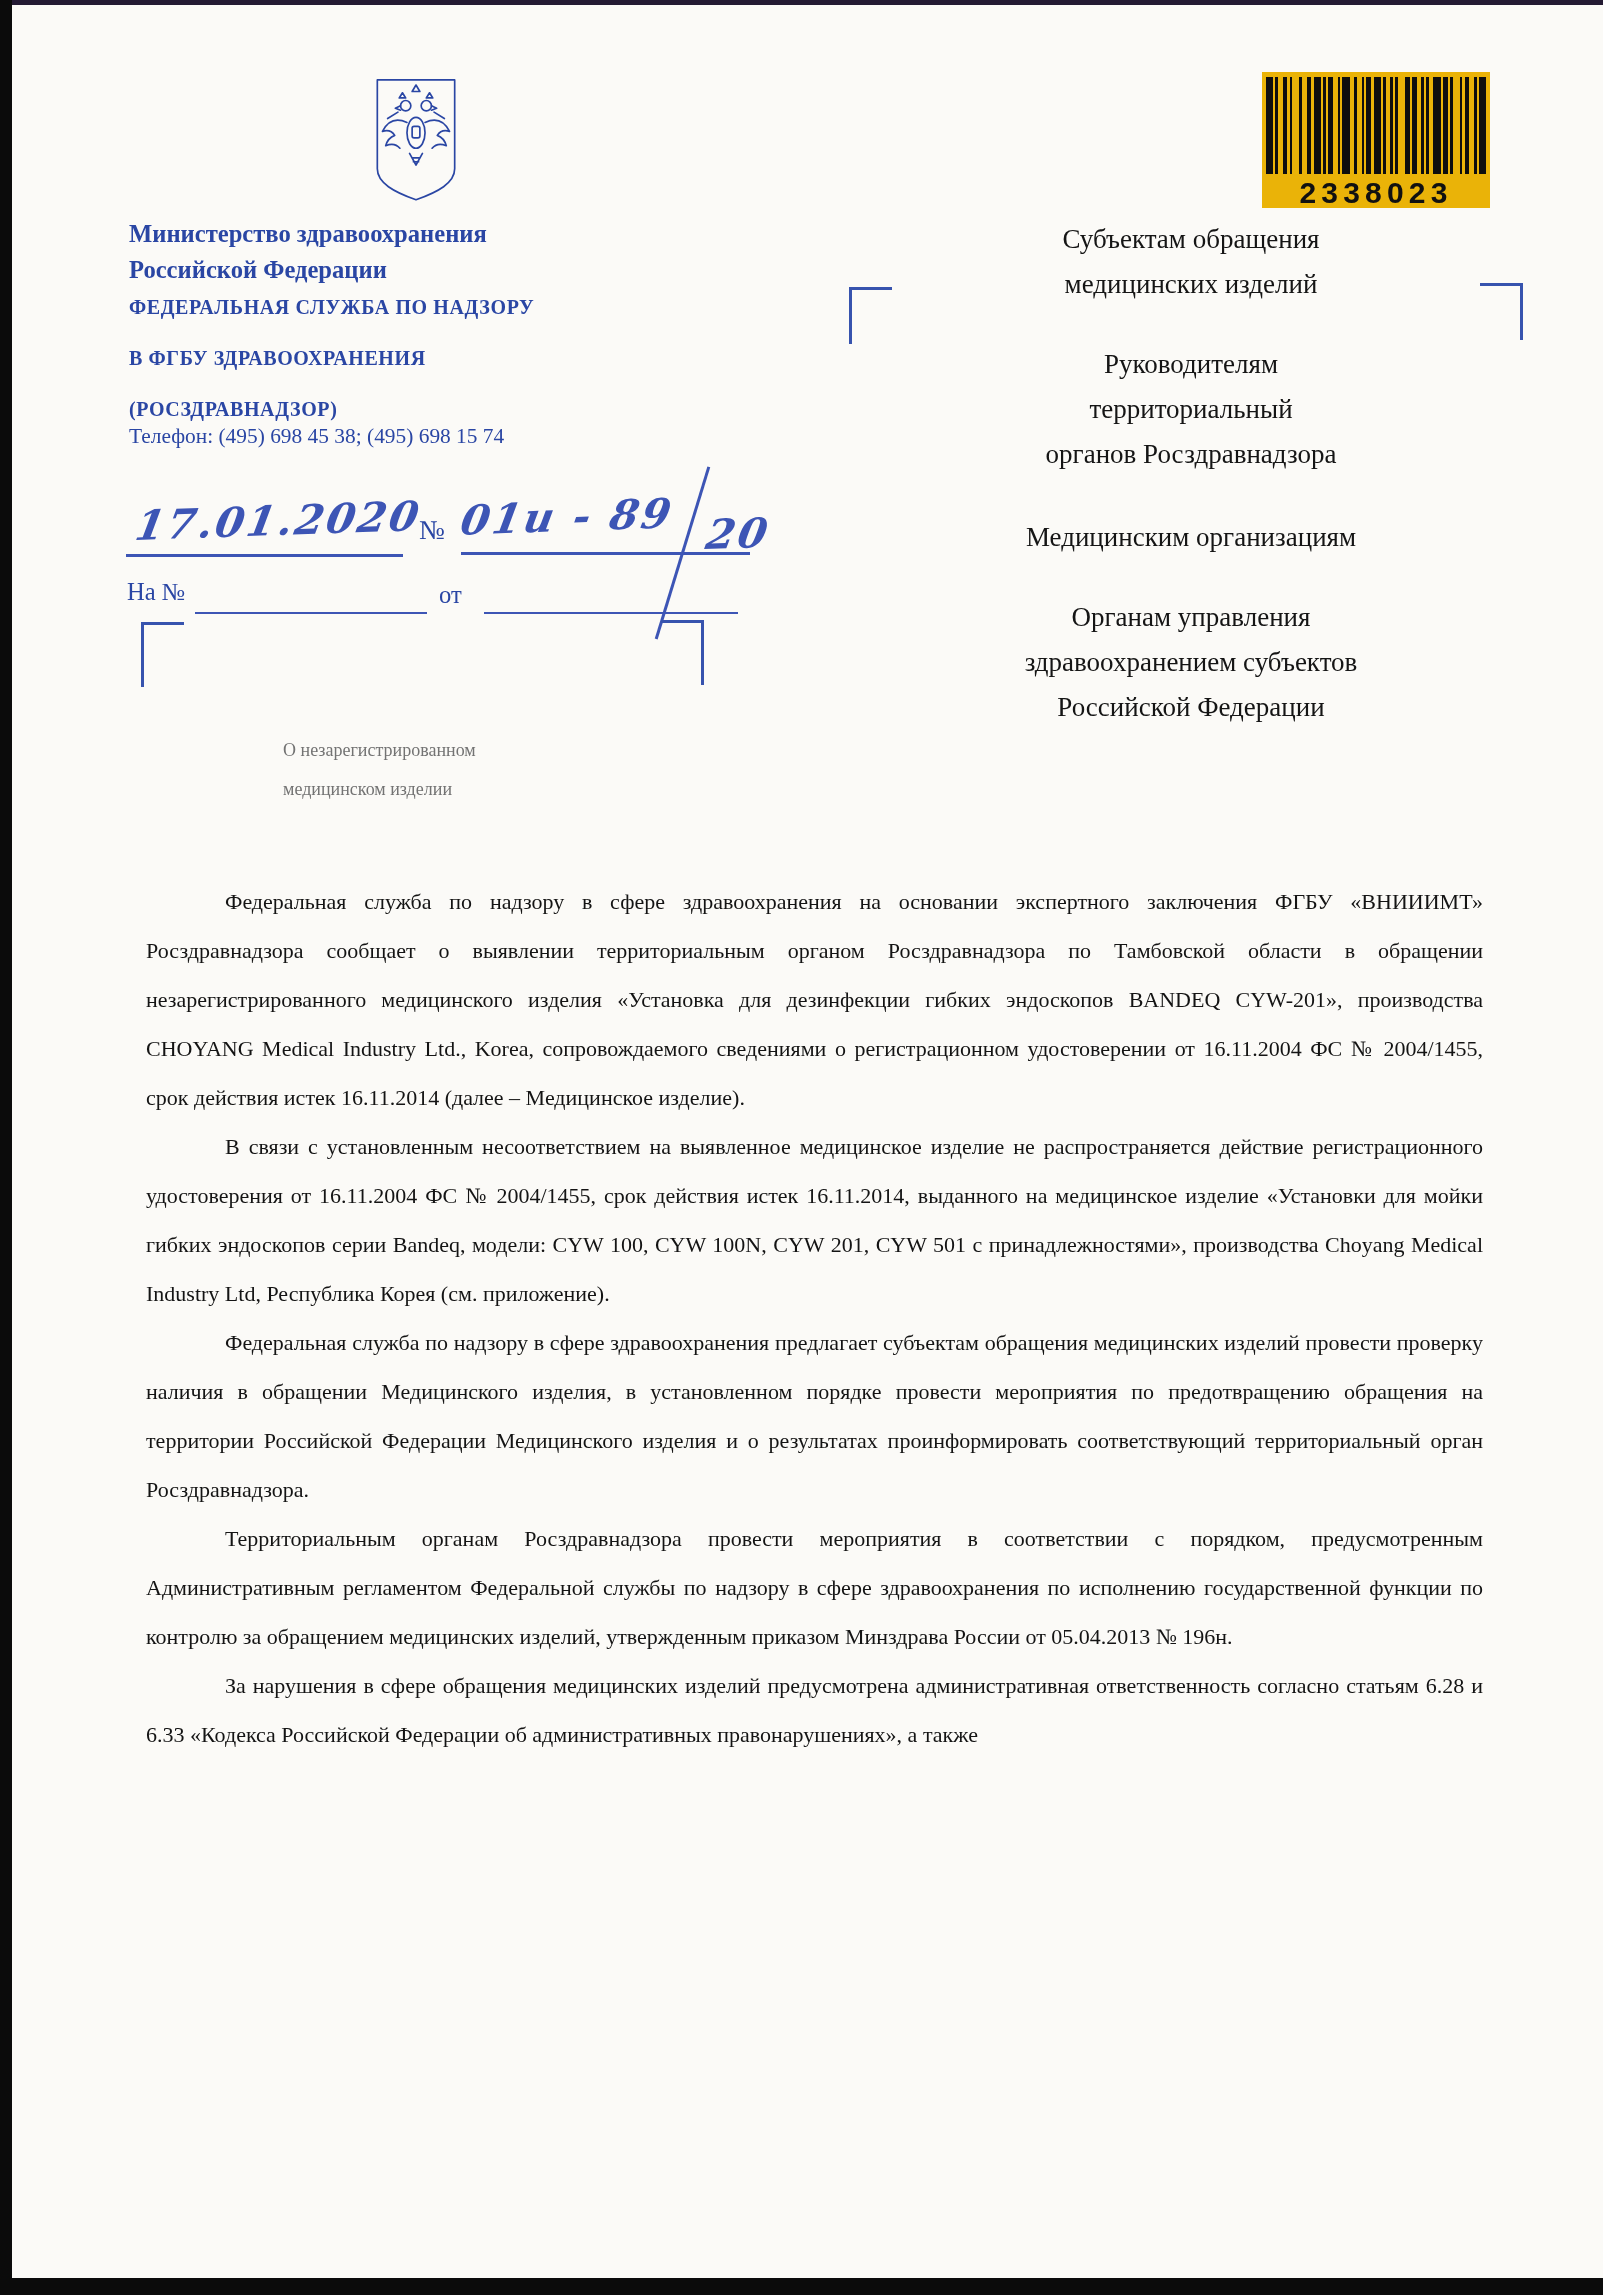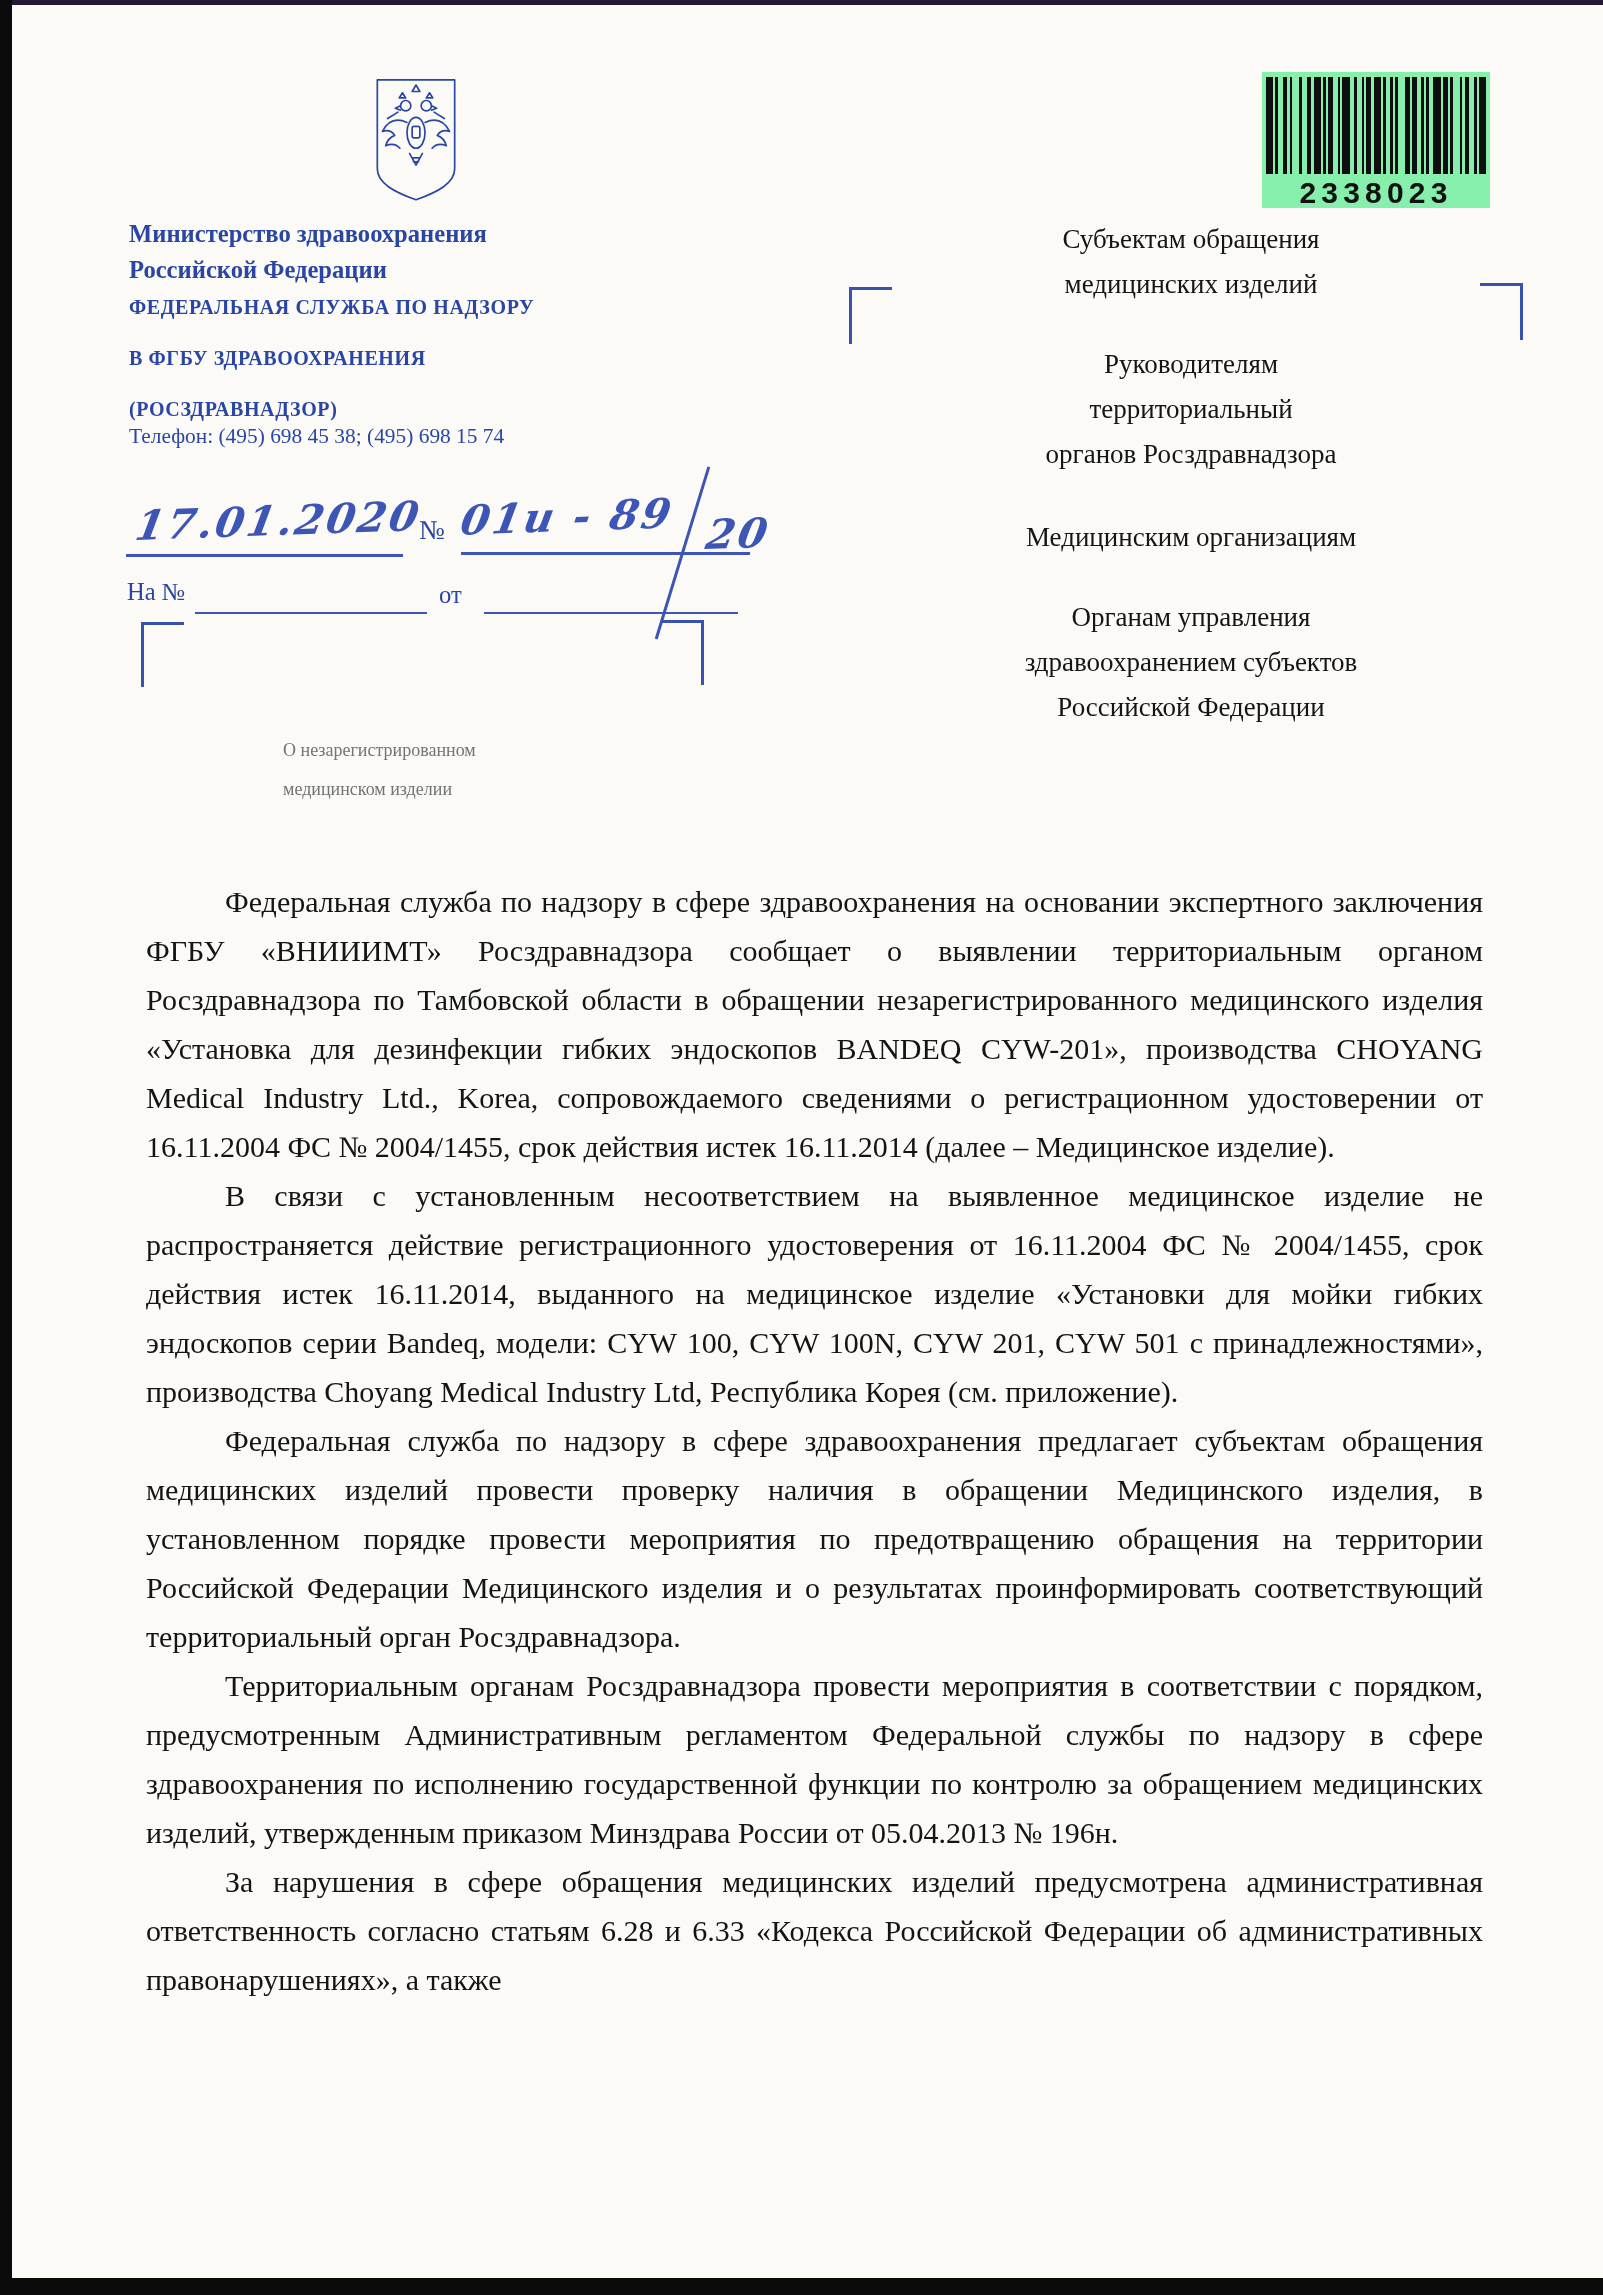--- a/index.html
+++ b/index.html
@@ -33,26 +33,26 @@
   .bracket-v{background:#3753ae;width:2.6px;}
 
   
   .recipients{left:822px;width:738px;text-align:center;color:#151515;}
   .rec-line{font-size:27px;line-height:45px;white-space:nowrap;}
 
   .subject{left:283px;top:731px;width:492px;color:#737373;font-size:18px;line-height:39px;}
 
   .body-text{
     left:146px;top:877px;width:1337px;color:#141414;
-    font-size:30px;line-height:49px;text-align:justify;
+    font-size:22px;line-height:49px;text-align:justify;
   }
   .body-text p{margin:0;text-indent:79px;}
 
   
-  .barcode{left:1262px;top:72px;width:228px;height:136px;background:#86efac;}
+  .barcode{left:1262px;top:72px;width:228px;height:136px;background:#eab308;}
   .bars{position:absolute;left:3.9px;top:5.2px;width:220px;height:97px;display:flex;align-items:stretch;}
   .bars div{height:100%;}
   .barcode-num{
     position:absolute;left:0;top:104px;width:100%;text-align:center;
     font-family:"Liberation Sans", sans-serif;font-size:30px;color:#111;letter-spacing:5.2px;font-weight:600;
   }
 
   svg.emblem{position:absolute;left:367px;top:74px;width:98px;height:133px;}
   svg.emblem *{stroke:#2a46a4;fill:none;stroke-width:2.6;stroke-linejoin:round;stroke-linecap:round;}
 </style>

